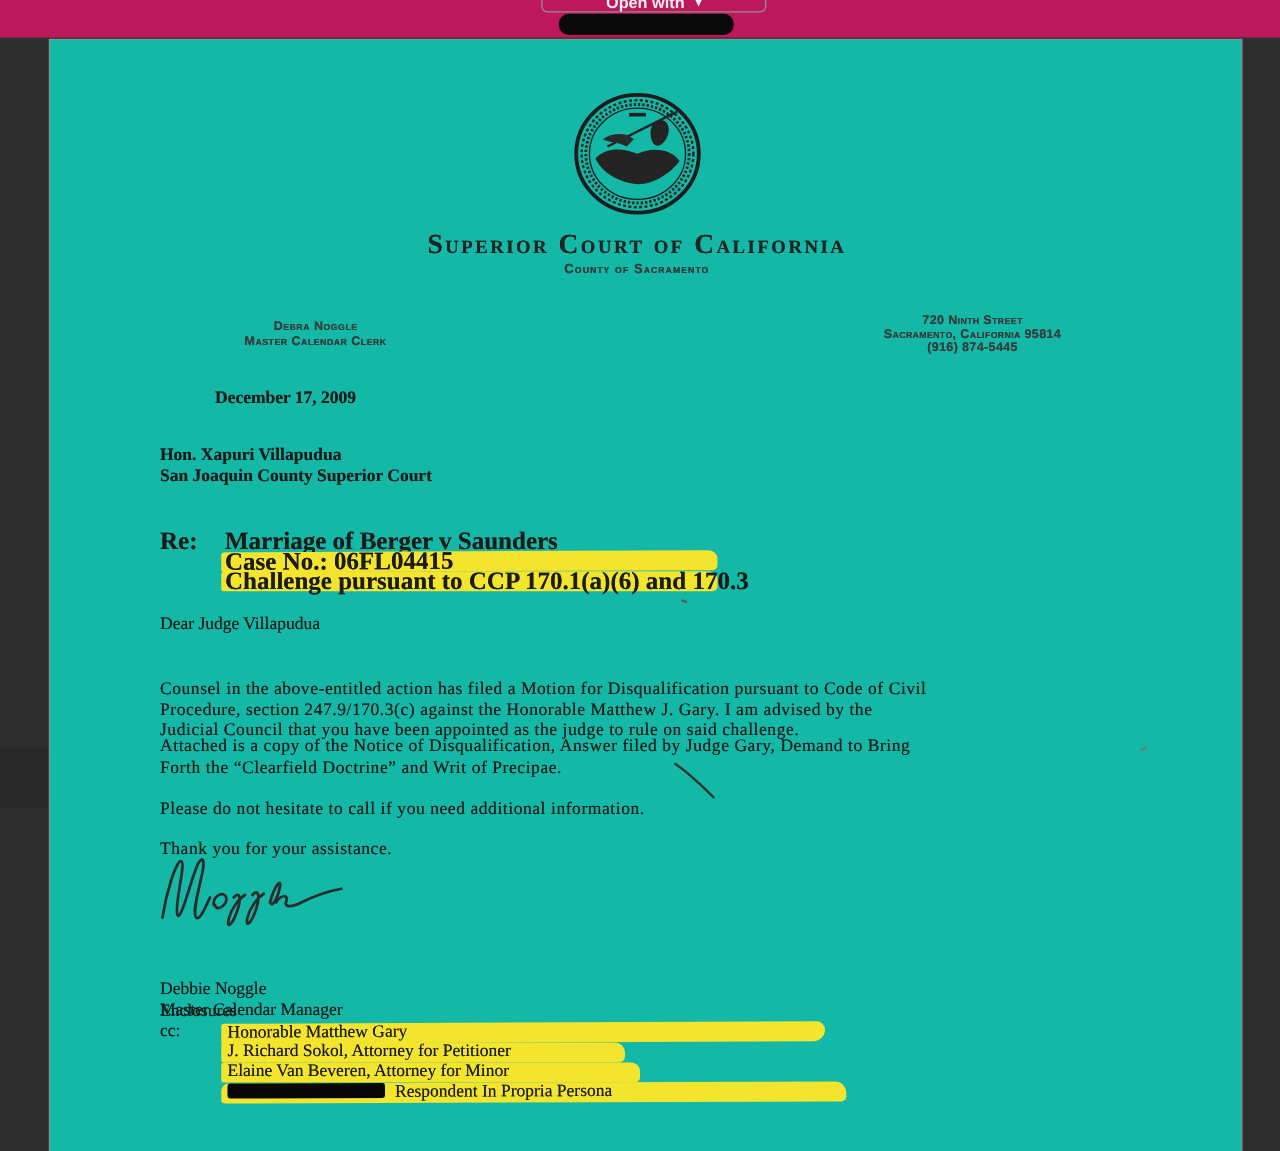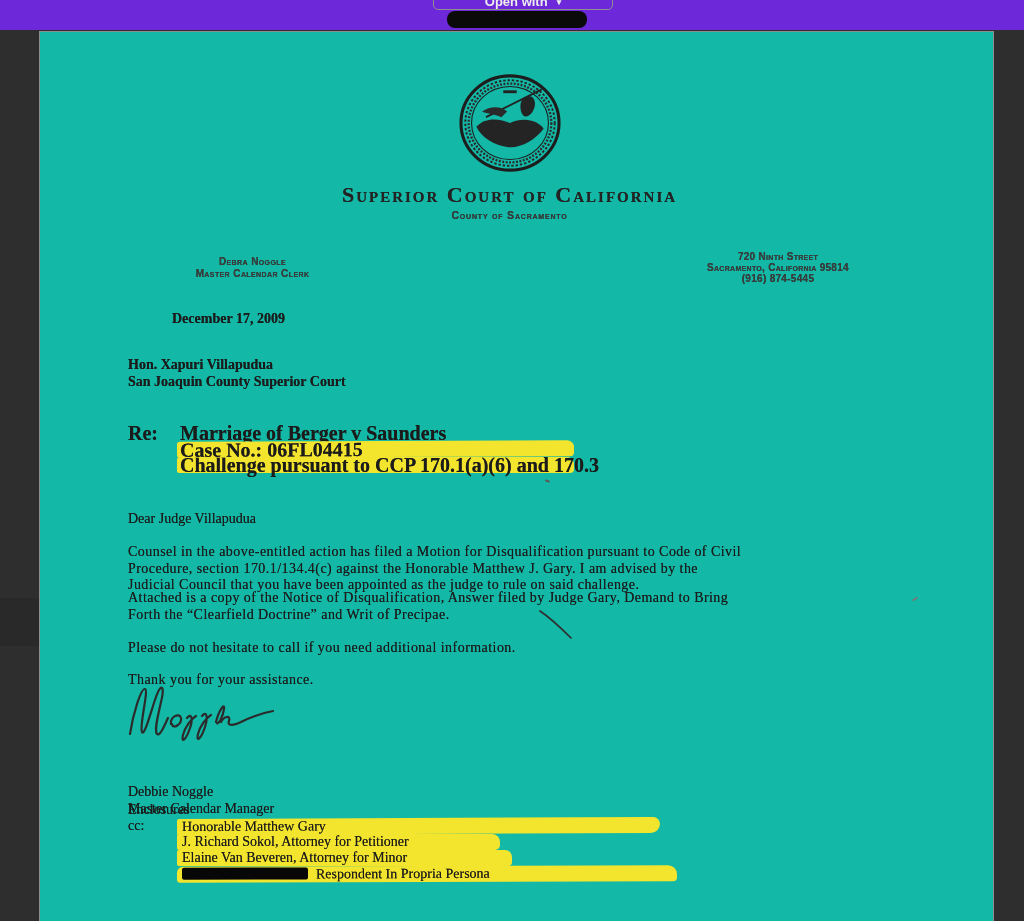--- a/index.html
+++ b/index.html
@@ -2,21 +2,21 @@
 <html><head>
 <meta charset="utf-8">
 <style>
   html,body { margin:0; padding:0; }
   body {
     width:1024px; height:921px; position:relative; overflow:hidden;
     background:#2e2e2e;
     font-family:"Liberation Serif", serif;
   }
   
-  .topbar { position:absolute; left:0; top:0; width:1024px; height:30px; background:#6d28d9; }
+  .topbar { position:absolute; left:0; top:0; width:1024px; height:30px; background:#be185d; }
   .open-with-btn {
     position:absolute; left:433px; top:-17px; width:180px; height:27px;
     border:1px solid #8f8f8f; border-radius:5px; box-sizing:border-box;
     display:flex; align-items:flex-end; justify-content:center; gap:9px;
     color:#ededed; font-family:"Liberation Sans", sans-serif;
     font-size:13px; font-weight:bold; line-height:13px; padding-bottom:1px;
   }
   .open-with-btn .caret { font-size:9px; line-height:12px; }
   .open-with-shadow {
     position:absolute; left:447px; top:11px; width:140px; height:17px;
@@ -61,21 +61,21 @@
   .re-block { left:88px; top:393px; display:flex; font-weight:bold; font-size:20px; line-height:16px; }
   .re-label { width:52px; }
   .re-lines div { height:16px; white-space:nowrap; }
   .hl-wide {
     display:inline-block; width:397px; box-sizing:border-box;
     background:#f3e42e; padding-left:3px; margin-left:-3px;
     border-radius:3px 7px 4px 2px;
   }
   .re-lines .r2 .hl-wide { transform:rotate(-0.25deg); }
 
-  .salutation { left:88px; top:460px; font-size:14px;margin-top:19px; }
+  .salutation { left:88px; top:460px; font-size:14px; }
 
   .para { left:88px; font-size:14px; line-height:16.5px; letter-spacing:0.45px; }
   .para div { white-space:nowrap; }
   .p1 { top:512px; }
   .p2 { top:558px; }
   .p3 { top:608px; }
   .p4 { top:640px; }
 
   .pen-mark { left:498px; top:577px; width:36px; height:32px; }
   .speck1 { left:505px; top:448px; width:5px; height:2px; background:#5a5a5a; transform:rotate(20deg); border-radius:2px; }
@@ -154,21 +154,21 @@
       <div class="r1">Marriage of Berger v Saunders</div>
       <div class="r2"><span class="hl-wide">Case No.: 06FL04415</span></div>
       <div class="r3"><span class="hl-wide">Challenge pursuant to CCP 170.1(a)(6) and 170.3</span></div>
     </div>
   </div>
 
   <div class="abs salutation">Dear Judge Villapudua</div>
 
   <div class="abs para p1">
     <div>Counsel in the above-entitled action has filed a Motion for Disqualification pursuant to Code of Civil</div>
-    <div>Procedure, section 170.1/134.4(c) against the Honorable Matthew J. Gary.  I am advised by the</div>
+    <div>Procedure, section 247.9/170.3(c) against the Honorable Matthew J. Gary.  I am advised by the</div>
     <div>Judicial Council that you have been appointed as the judge to rule on said challenge.</div>
   </div>
 
   <div class="abs para p2">
     <div>Attached is a copy of the Notice of Disqualification, Answer filed by Judge Gary, Demand to Bring</div>
     <div>Forth the “Clearfield Doctrine” and Writ of Precipae.</div>
   </div>
 
   <svg class="abs pen-mark" viewBox="0 0 36 32">
     <path d="M2,2 C8,6 18,14 33,29" fill="none" stroke="#2e2e2e" stroke-width="1.7" stroke-linecap="round"></path>

